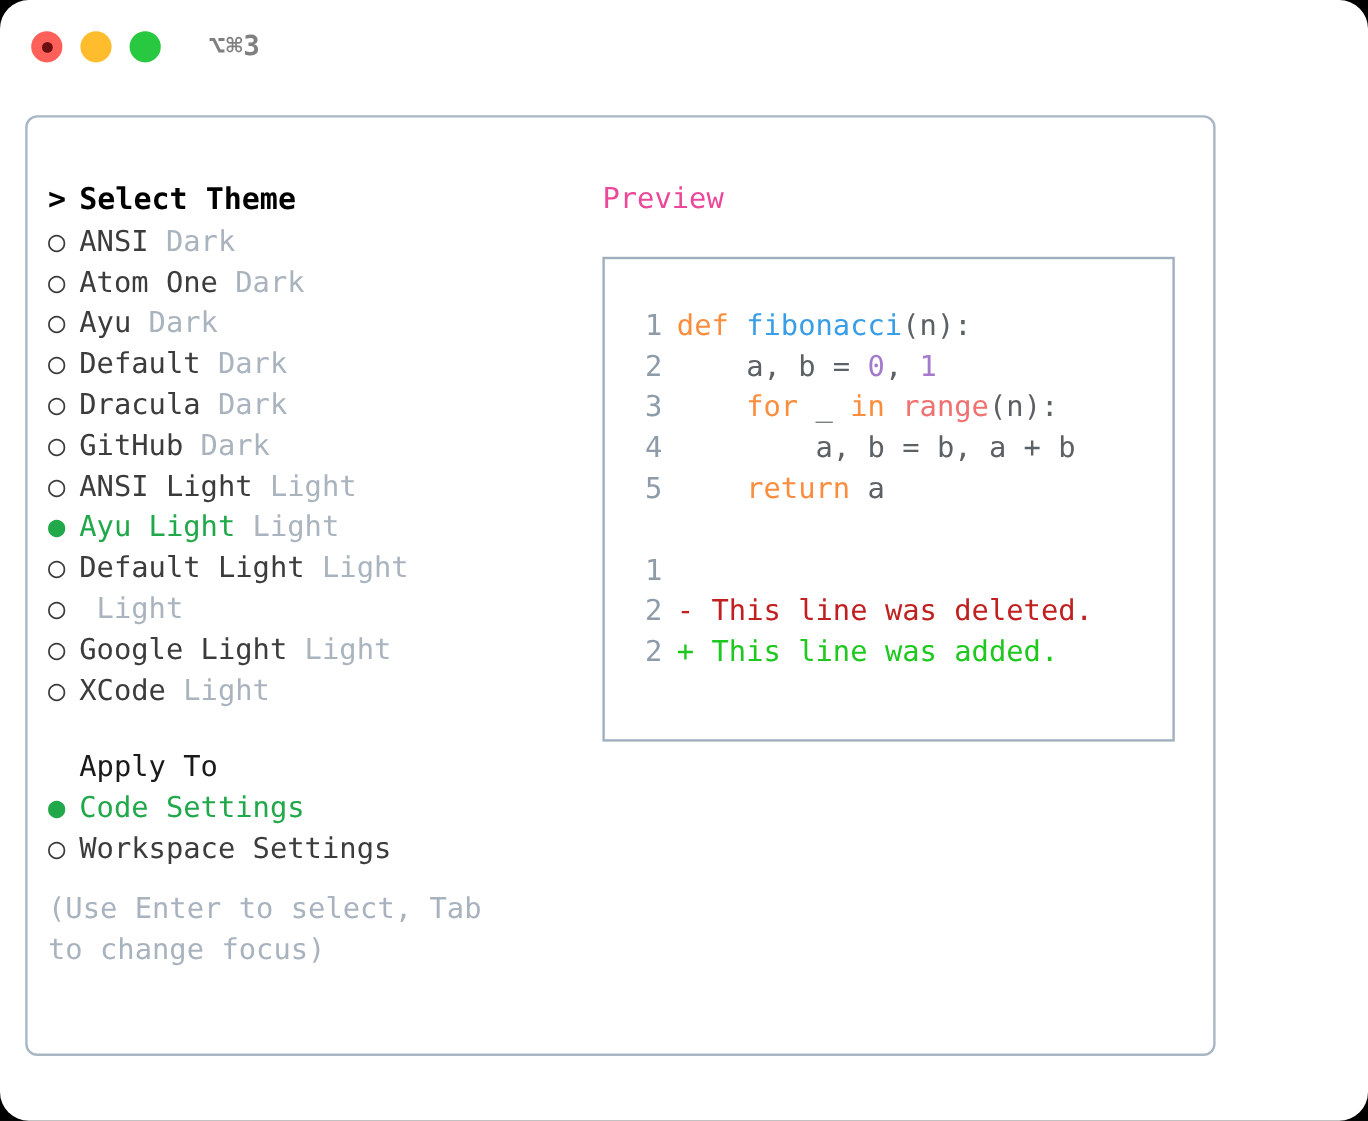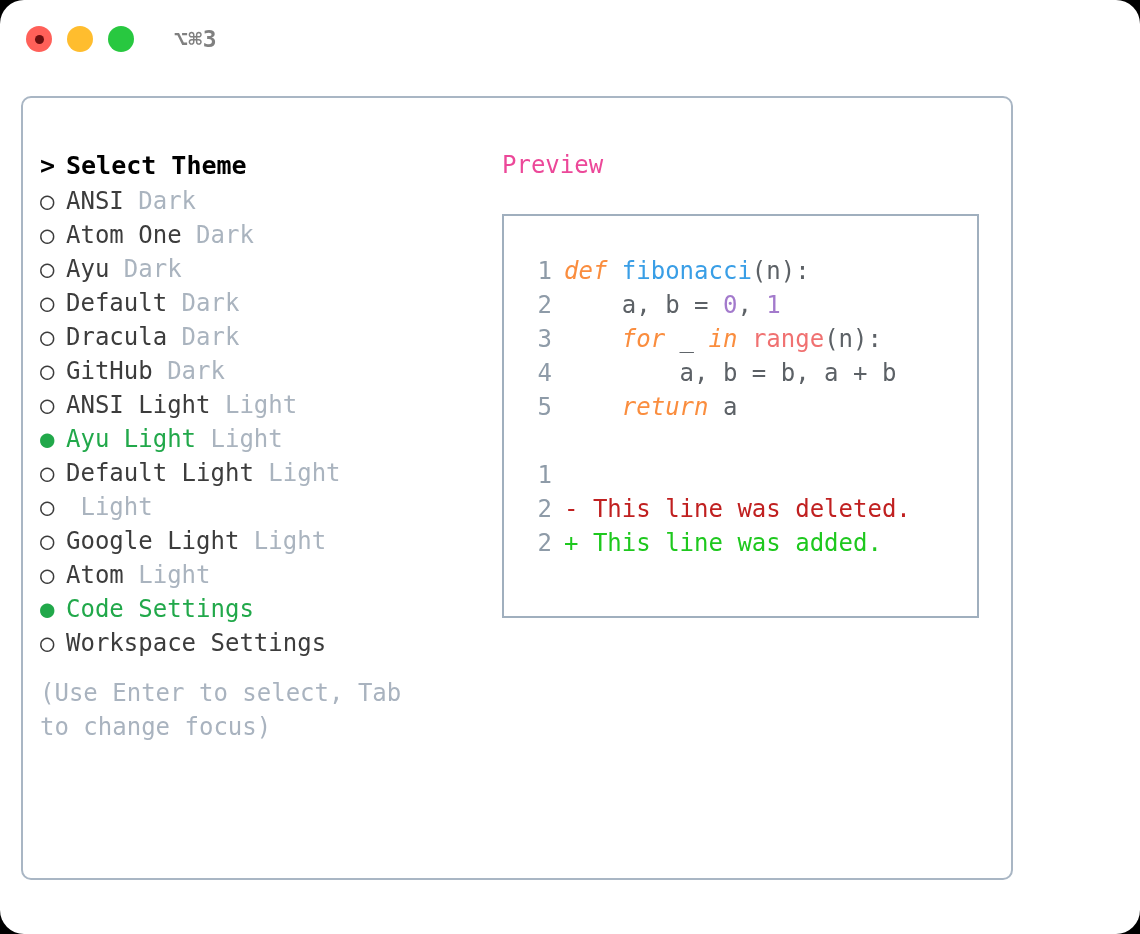--- a/index.html
+++ b/index.html
@@ -168,21 +168,21 @@
   }
   .lineno {
     width: 34px;
     flex: none;
     color: #8e9ba8;
     text-align: right;
     margin-right: 12px;
   }
   .code-text { color: #5c6166; }
 
-  .tok-kw   { color: #fa8d3e; font-style: italic; }
+  .tok-kw   { color: #fa8d3e; }
   .tok-fn   { color: #399ee6; }
   .tok-num  { color: #a37acc; }
   .tok-call { color: #f07171; }
   .tok-plain{ color: #5c6166; }
 
   .spacer-line { height: 34px; }
 
   .diff-ctx { color: #8a8a8a; }
   .diff-del { color: #c02020; }
   .diff-add { color: #1ec81e; }
@@ -216,23 +216,27 @@
             <div class="row theme-row"><span class="marker">○</span><span class="theme-name">Atom One</span><span class="theme-name"> </span><span class="theme-variant">Dark</span></div>
             <div class="row theme-row"><span class="marker">○</span><span class="theme-name">Ayu</span><span class="theme-name"> </span><span class="theme-variant">Dark</span></div>
             <div class="row theme-row"><span class="marker">○</span><span class="theme-name">Default</span><span class="theme-name"> </span><span class="theme-variant">Dark</span></div>
             <div class="row theme-row"><span class="marker">○</span><span class="theme-name">Dracula</span><span class="theme-name"> </span><span class="theme-variant">Dark</span></div>
             <div class="row theme-row"><span class="marker">○</span><span class="theme-name">GitHub</span><span class="theme-name"> </span><span class="theme-variant">Dark</span></div>
             <div class="row theme-row"><span class="marker">○</span><span class="theme-name">ANSI Light</span><span class="theme-name"> </span><span class="theme-variant">Light</span></div>
             <div class="row theme-row selected"><span class="marker sel">●</span><span class="theme-name">Ayu Light</span><span class="theme-name"> </span><span class="theme-variant">Light</span></div>
             <div class="row theme-row"><span class="marker">○</span><span class="theme-name">Default Light</span><span class="theme-name"> </span><span class="theme-variant">Light</span></div>
             <div class="row theme-row"><span class="marker">○</span><span class="theme-name"> </span><span class="theme-variant">Light</span></div>
             <div class="row theme-row"><span class="marker">○</span><span class="theme-name">Google Light</span><span class="theme-name"> </span><span class="theme-variant">Light</span></div>
-            <div class="row theme-row"><span class="marker">○</span><span class="theme-name">Atom</span><span class="theme-name"> </span><span class="theme-variant">Light</span></div>
+            <div class="row theme-row"><span class="marker">○</span><span class="theme-name">XCode</span><span class="theme-name"> </span><span class="theme-variant">Light</span></div>
           </div>
 
+        <div class="row" id="apply-header">
+          <span class="marker blank">○</span>
+          <span>Apply To</span>
+        </div>
 
         <div id="apply-list">
             <div class="row apply-row selected"><span class="marker sel">●</span><span class="apply-name">Code Settings</span></div>
             <div class="row apply-row"><span class="marker">○</span><span class="apply-name">Workspace Settings</span></div>
           </div>
 
         <div id="hint">(Use Enter to select, Tab to change focus)</div>
       </div>
 
       <div id="right-pane">

